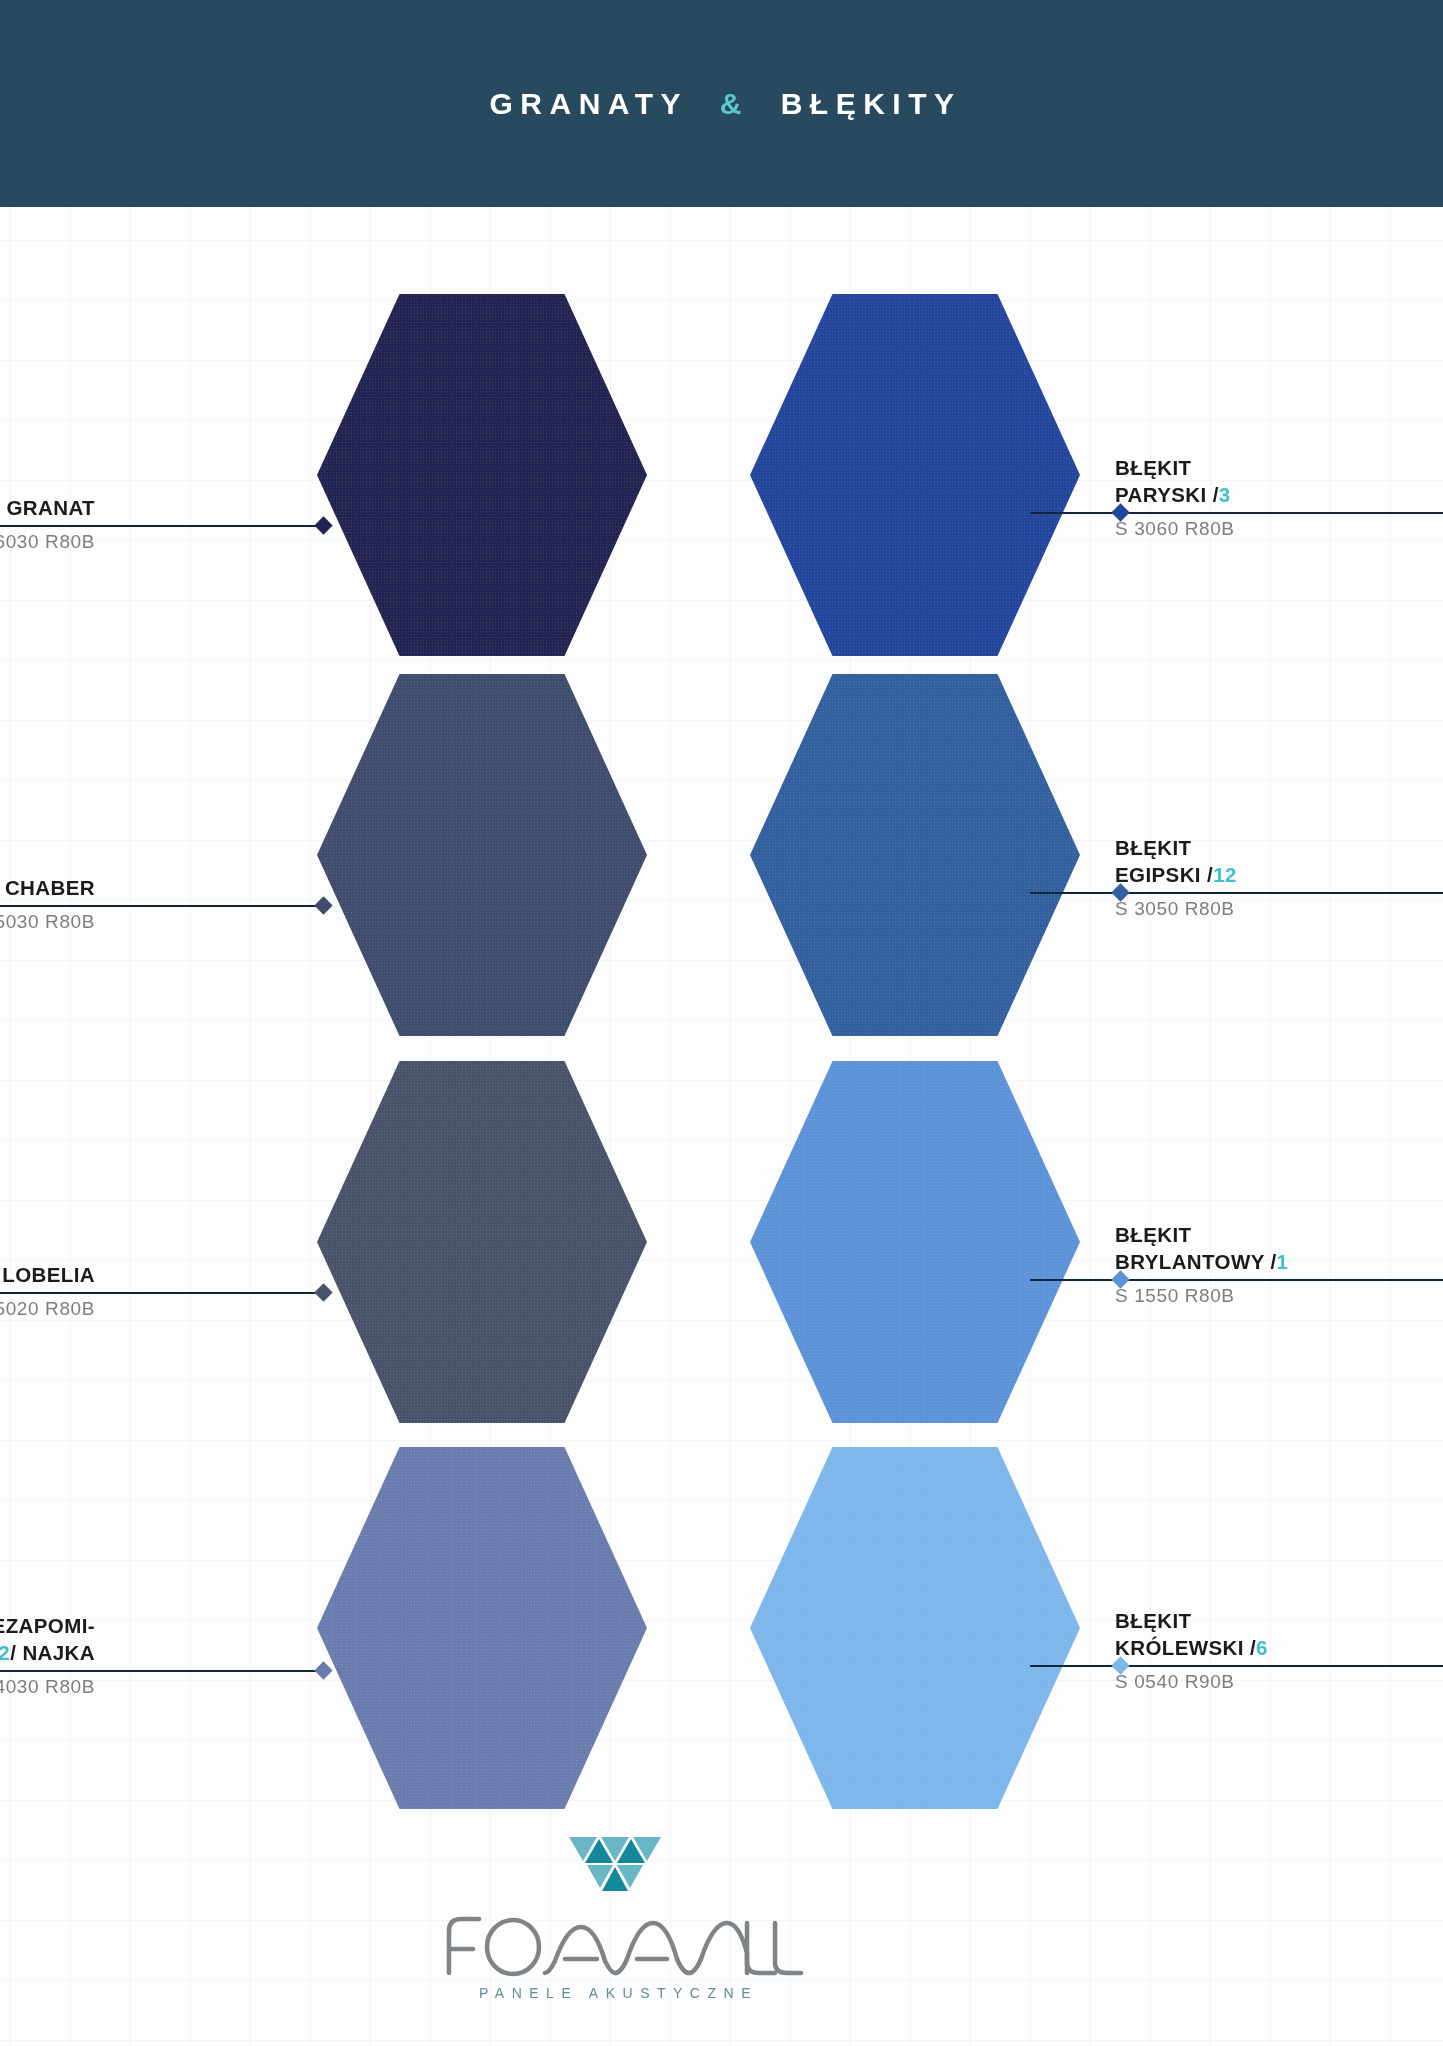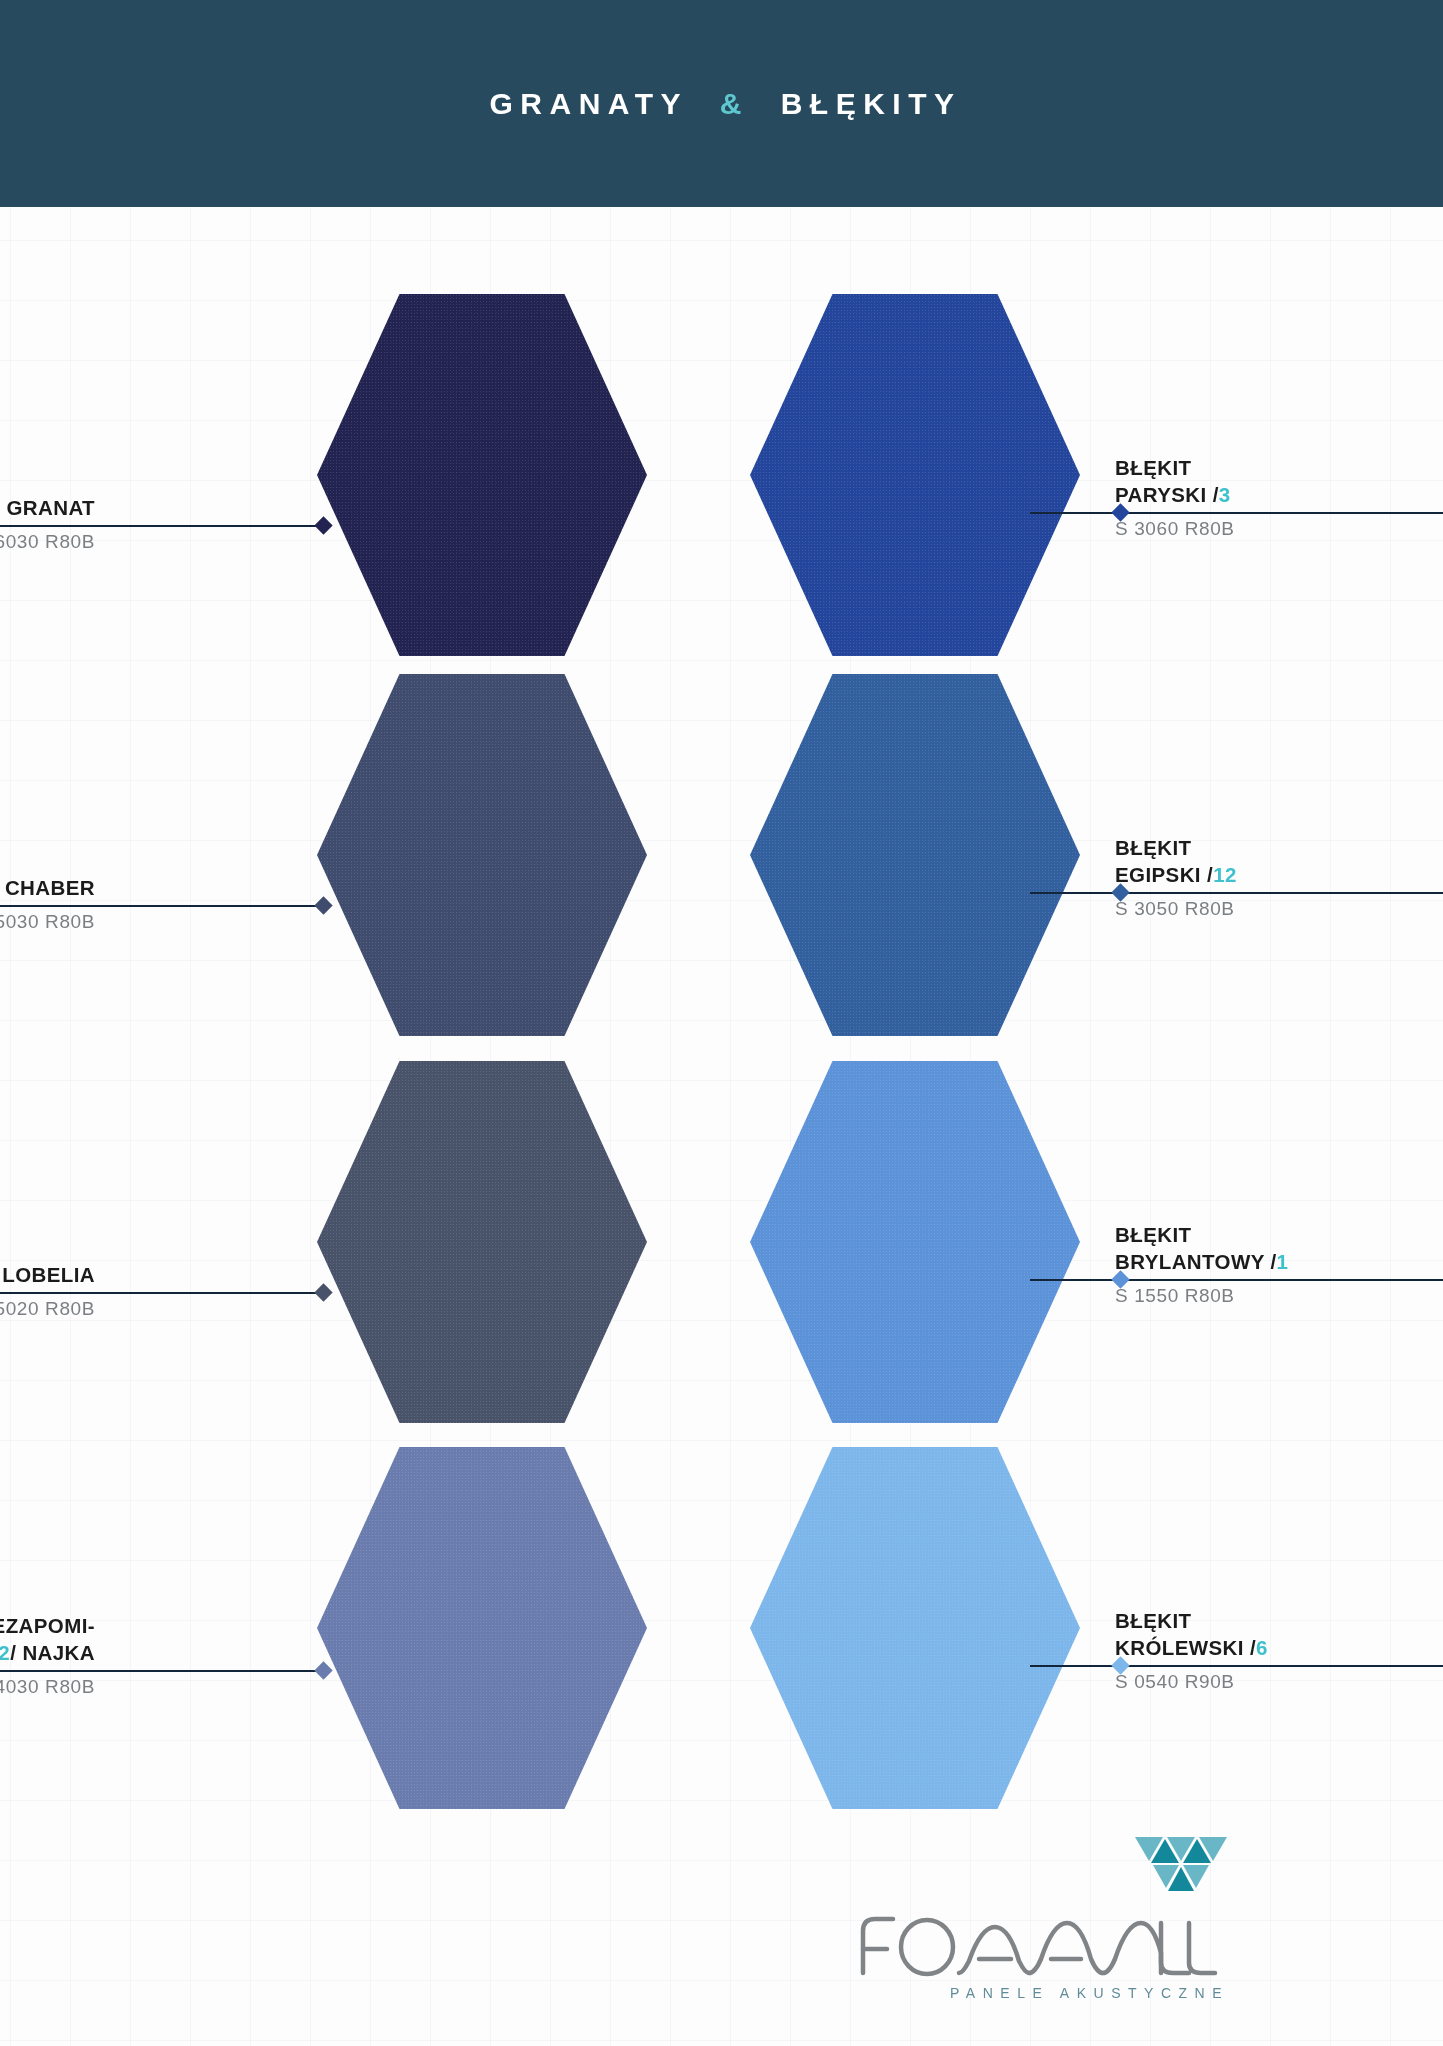--- a/index.html
+++ b/index.html
@@ -146,21 +146,21 @@
   }
 
   
   #logo {
     position: absolute;
     left: 0;
     top: 1835px;
     width: 1229px;
     display: flex;
     flex-direction: column;
-    align-items: flex-end;
+    align-items: center;
   }
   #logo-mark { margin-bottom: 4px; }
   #logo-word { display: block; }
   #logo-tag {
     font-size: 14px;
     letter-spacing: 7.5px;
     color: #5f8c99;
     margin-top: -10px;
     padding-left: 8px;
   }

